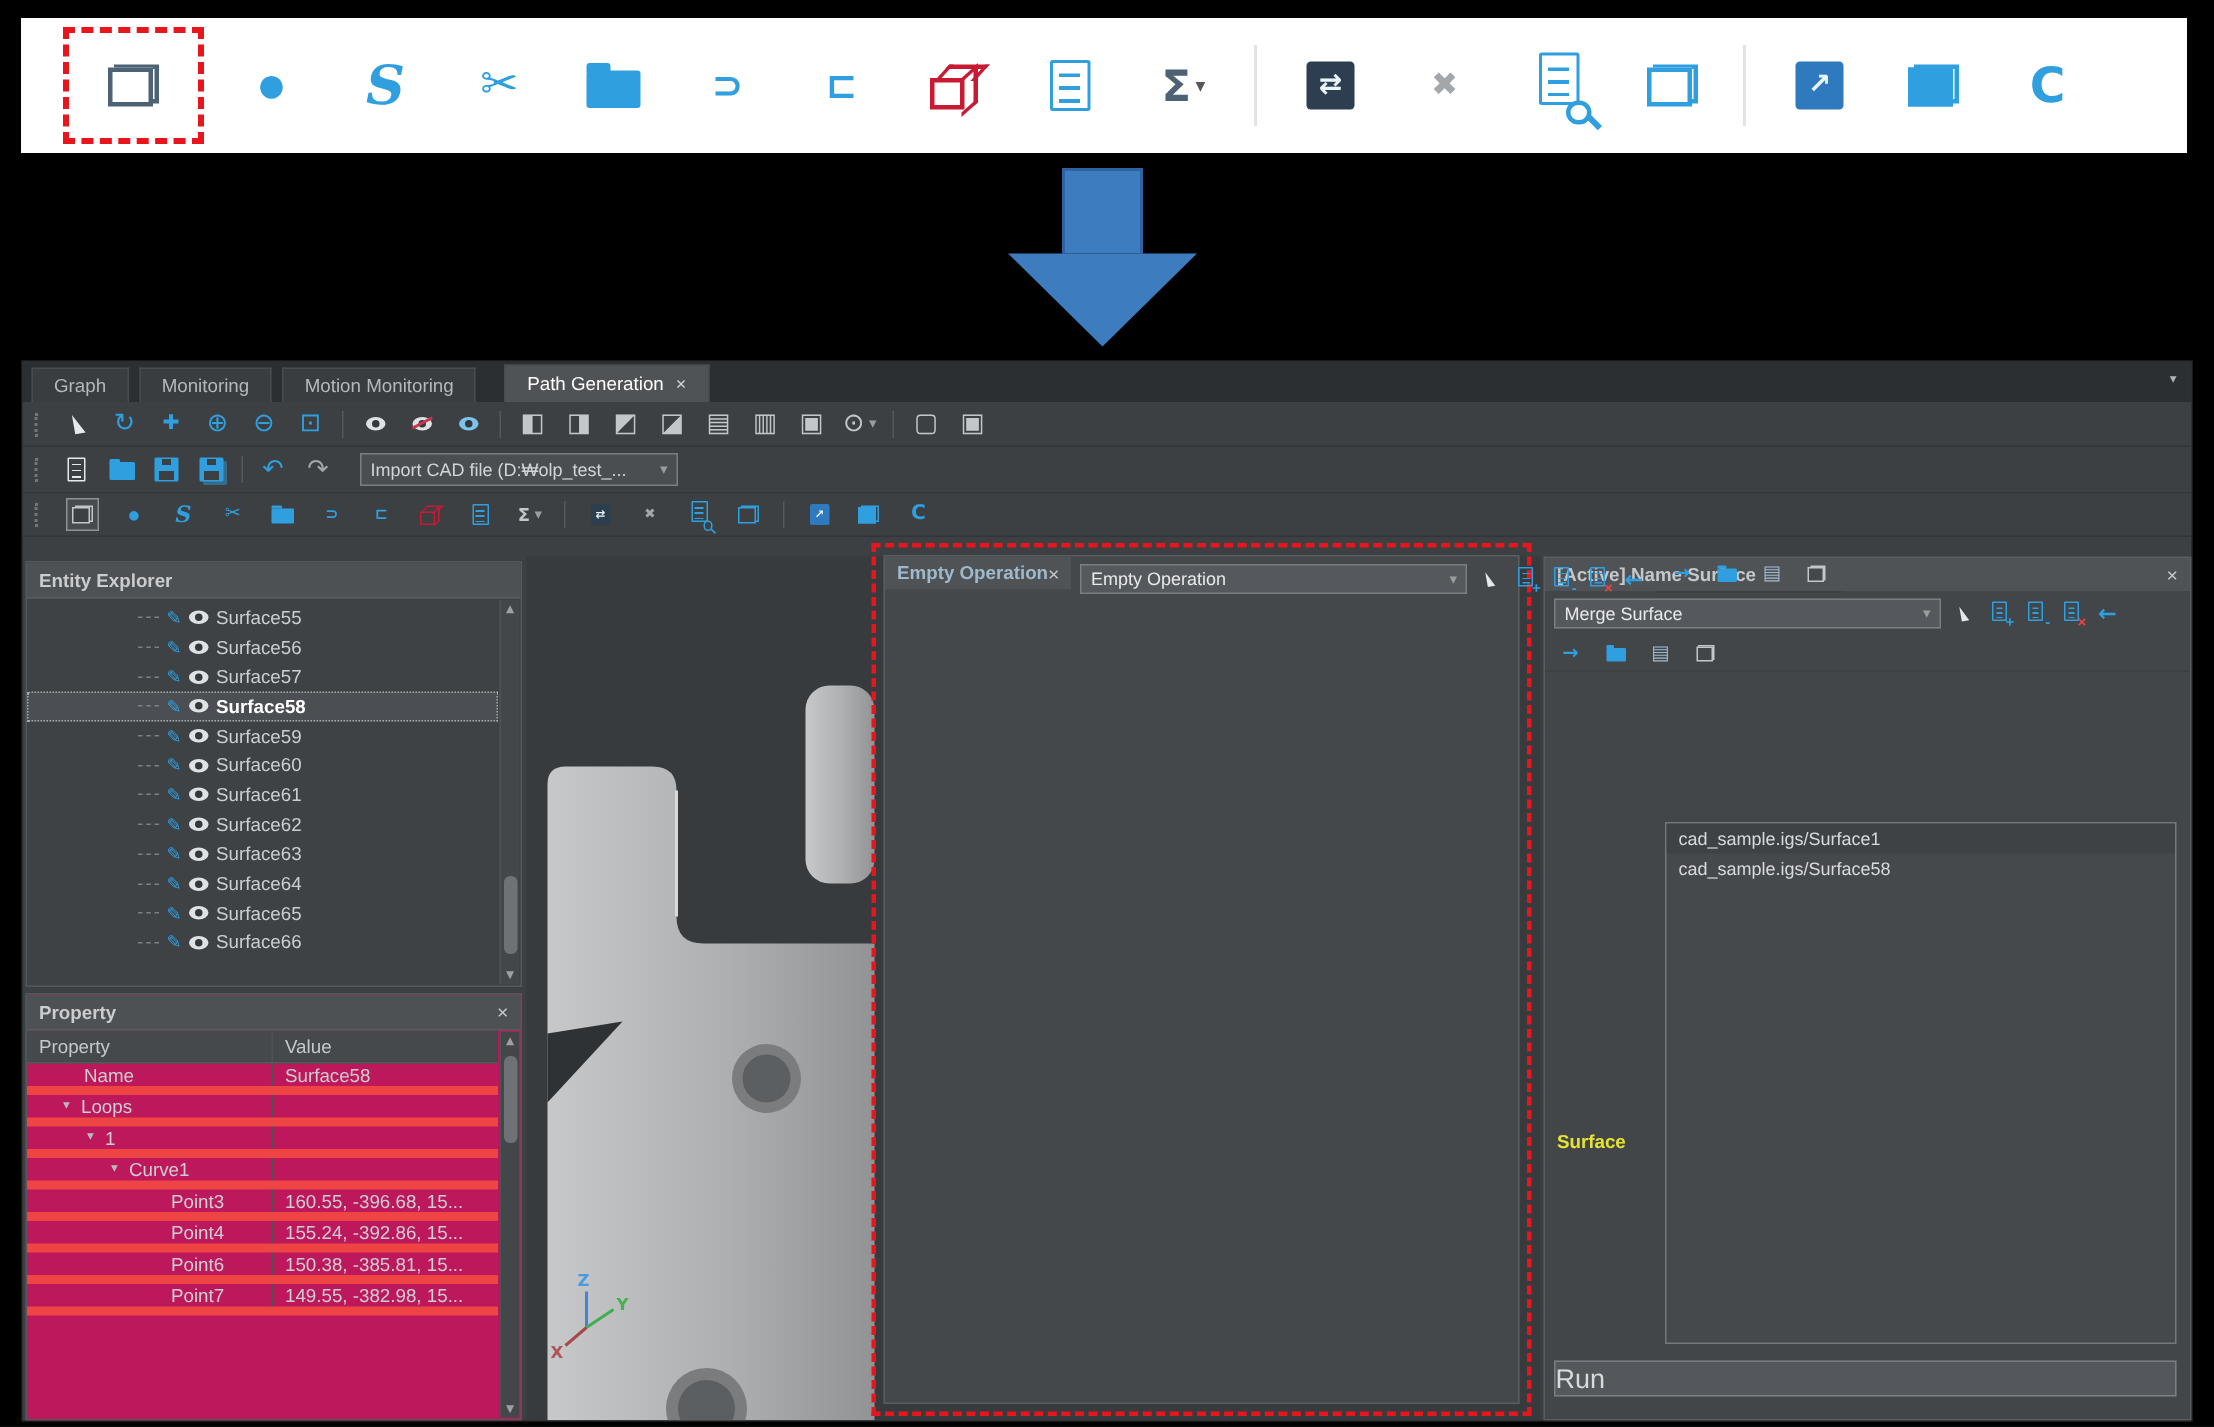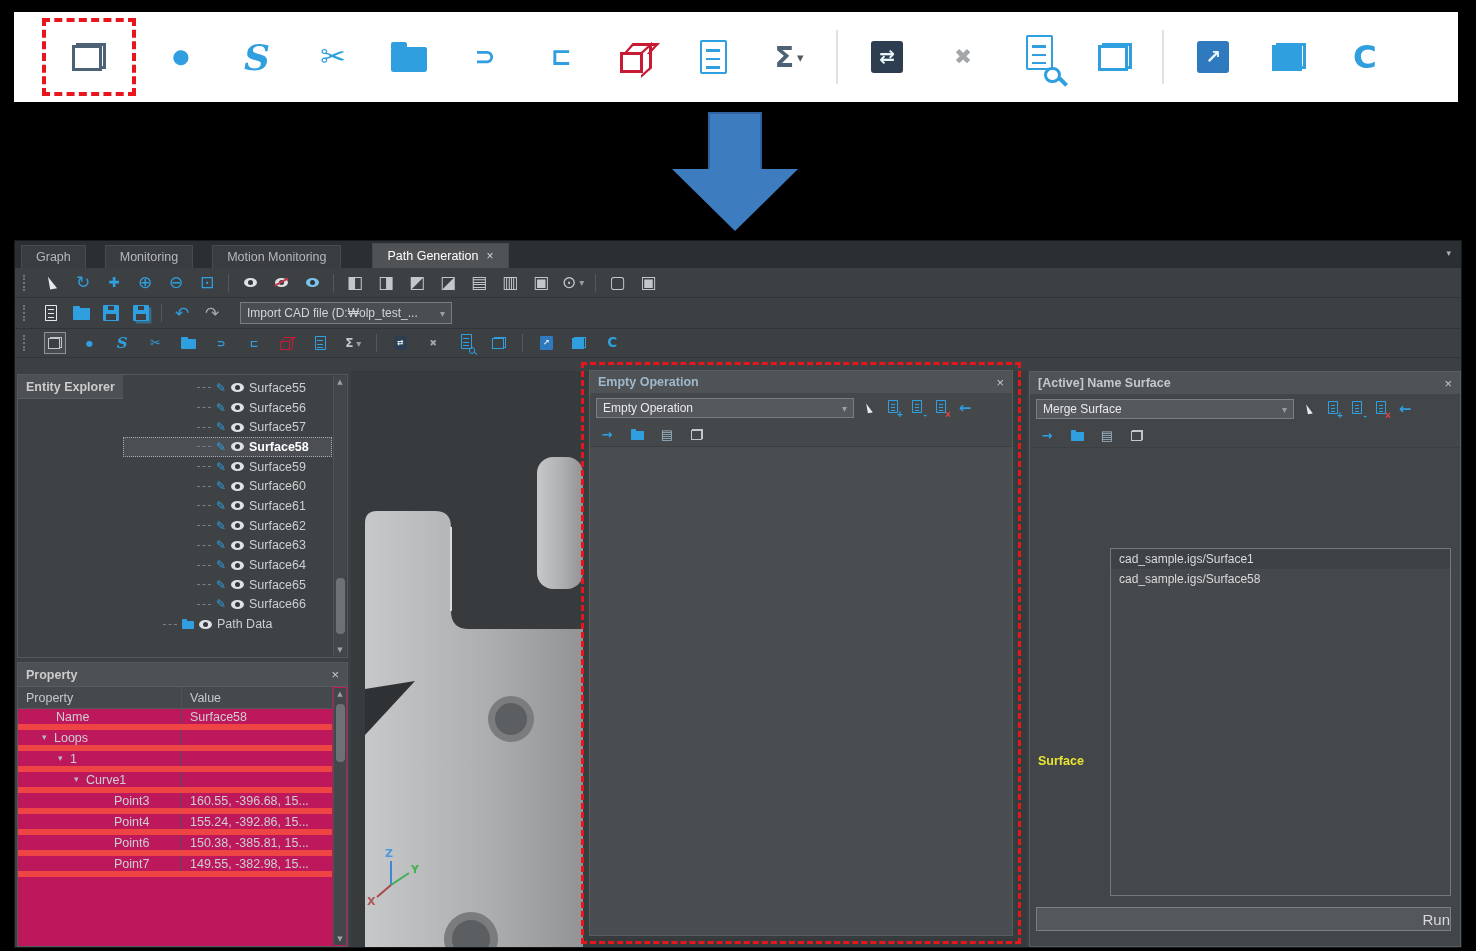--- a/index.html
+++ b/index.html
@@ -69,21 +69,21 @@
 .down-arrow{position:absolute;left:672px;top:112px;width:126px;display:flex;flex-direction:column;align-items:center}
 .arrow-stem{width:54px;height:57px;background:#3e7cc0;border:2px solid #2f62a0;border-bottom:none}
 .arrow-head{width:0;height:0;border-left:63px solid transparent;border-right:63px solid transparent;border-top:62px solid #3e7cc0}
 
 
 .app{position:absolute;left:14px;top:240px;width:1448px;height:708px;background:#3d4043;border:1px solid #191a1b;overflow:hidden}
 
 
 .tabbar{position:absolute;left:0;top:0;right:0;height:27px;background:#2c2f31;display:flex;align-items:flex-end;padding-left:6px}
 .tab{height:23px;display:flex;align-items:center;gap:8px;background:#3a3d40;color:#b5b8ba;font-size:12.5px;
- padding:0 14px;margin-right:19px;border:1px solid #494c4f;border-bottom:none}
+ padding:0 14px;margin-right:7px;border:1px solid #494c4f;border-bottom:none}
 .tab.active{background:#4f5356;color:#fff;margin-left:12px;height:25px}
 .tab .x{font-size:12px;color:#d2d5d7}
 .tb-menu-caret{position:absolute;right:10px;top:8px;font-size:9px;color:#b0b3b5}
 
 
 .tbrow{position:absolute;left:0;right:0;display:flex;align-items:center;background:#3d4043;--bg:#3d4043;border-bottom:1px solid #323537;padding-left:8px}
 .tb1{top:27px;height:30px;font-size:17px;gap:11px}
 .tb2{top:57px;height:31px;font-size:17px;gap:10px}
 .tb3{top:88px;height:29px;font-size:15px;gap:13px;--bg:#3d4043}
 .grip{width:4px;height:16px;border-left:2px dotted #72767a;margin-right:4px;flex:0 0 auto}
@@ -93,21 +93,21 @@
 .tb-combo{width:212px;height:22px;background:#4a4e51;border:1px solid #7a7e82;color:#d2d5d7;font-size:12px;
  display:flex;align-items:center;padding:0 6px;margin-left:8px}
 .tb-combo .val{flex:1;white-space:nowrap;overflow:hidden}
 
 
 .panel-h{height:24px;background:#4e5154;display:flex;align-items:center;padding:0 8px;color:#caccce;font-weight:bold;
  font-size:12.5px;border-bottom:1px solid #5a5d60;flex:0 0 auto}
 .panel-h .x{margin-left:auto;color:#c6c9cb;font-weight:normal;font-size:13px}
 
 
-.entity-panel{position:absolute;left:2px;top:133px;width:331px;height:284px;display:flex;flex-direction:row;
+.entity-panel{position:absolute;left:2px;top:133px;width:331px;height:284px;display:flex;flex-direction:column;
  border:1px solid #55585b;background:#3f4245}
 .tree{flex:1;position:relative;padding:3px 15px 0 0;overflow:hidden}
 .trow{height:19.7px;display:flex;align-items:center;font-size:12.5px;color:#cccfd1;gap:5px;padding-left:74px}
 .trow.folder{padding-left:40px}
 .trow.sel{background:#4b4f53;outline:1px dotted #a8abae;outline-offset:-1px;color:#fff;font-weight:bold}
 .tl{width:14px;height:0;border-top:1px dashed #7d8083;flex:0 0 auto}
 .kn{color:#2f9fe0;font-size:12px}
 
 
 .vscroll{position:absolute;top:1px;bottom:1px;right:1px;width:13px;background:#44474a;border-left:1px solid #505356}
@@ -124,42 +124,42 @@
 .ptc1{width:164px;border-right:1px solid #505356;display:flex;align-items:center;flex:0 0 auto}
 .ptc2{flex:1;display:flex;align-items:center;padding-left:8px;white-space:nowrap;overflow:hidden}
 .pl8{padding-left:8px}.pl24{padding-left:24px}.pl38{padding-left:38px}.pl40{padding-left:40px}.pl56{padding-left:56px}.pl96{padding-left:96px}
 .exp{font-size:9px;color:#b8bbbd;width:12px;flex:0 0 auto}
 
 
 .viewport{position:absolute;left:336px;top:130px;width:676px;height:576px;background:#383b3d;overflow:hidden}
 
 
 .redbox{position:absolute;left:566px;top:121px;width:440px;height:582px;border:3px dashed #e8151d;padding:5px;z-index:6}
-.op-panel{width:100%;height:100%;background:#45484b;border:1px solid #5a5d60;display:flex;flex-direction:column;--bg:#45484b}
+.op-panel{width:100%;height:100%;background:#45484b;border:1px solid #5a5d60;display:flex;flex-direction:row;--bg:#45484b}
 .op-h{height:22px;background:#505356;display:flex;align-items:center;padding:0 8px;font-weight:bold;font-size:12.5px;flex:0 0 auto}
 .op-h .x{margin-left:auto;color:#c6c9cb;font-weight:normal;font-size:13px}
 .t-steel{color:#9fb9cc}
 .t-light{color:#c5c8ca}
 .op-row{height:30px;display:flex;align-items:center;gap:6px;padding:0 6px;flex:0 0 auto}
 .op-combo{width:258px;height:20px;background:#55585c;border:1px solid #7a7e82;color:#e8eaec;font-size:12px;
  display:flex;align-items:center;padding:0 6px}
 .op-combo .val{flex:1;white-space:nowrap;overflow:hidden}
 .opbtn{display:inline-flex;align-items:center;justify-content:center;min-width:18px;height:20px;font-size:13px;flex:0 0 auto}
 .quick-row{height:24px;display:flex;align-items:center;gap:12px;padding:0 8px;flex:0 0 auto;border-bottom:1px solid #3c3f42}
 .op-body{flex:1;background:#4a4d50}
 
 .merge-panel{position:absolute;left:1014px;top:130px;width:432px;height:576px;background:#434649;border:1px solid #5a5d60;
  display:flex;flex-direction:column;--bg:#434649}
 .merge-body{flex:1;position:relative}
 .surface-label{position:absolute;left:8px;top:306px;color:#e6e332;font-weight:bold;font-size:12.5px}
 .mlist{position:absolute;left:80px;right:9px;top:100px;bottom:50px;background:#46494c;border:1px solid #75787b;overflow:hidden}
 .mrow{height:20px;display:flex;align-items:center;padding-left:8px;font-size:12px;color:#d8dadc}
 .mrow.sel{background:#3e4245}
 .run-btn{position:absolute;left:6px;right:9px;bottom:15px;height:24px;background:#54575b;border:1px solid #7a7e82;
- color:#d8dadc;font-size:15px;display:flex;align-items:center;justify-content:flex-end}
+ color:#d8dadc;font-size:18px;display:flex;align-items:center;justify-content:flex-start}
 </style>
 </head>
 <body>
 
 <div class="screen">
 
   <div class="top-toolbar">
     <div class="hl-box">
       <div class="tbtn">
         <span class="ic-copy c-slate"></span>
@@ -500,26 +500,20 @@
             <span class="g kn">✎</span>
             <span class="ic-eye"></span>
             <span>Surface65</span>
           </div>
         <div class="trow">
             <span class="tl"></span>
             <span class="g kn">✎</span>
             <span class="ic-eye"></span>
             <span>Surface66</span>
           </div>
-        <div class="trow folder">
-            <span class="tl"></span>
-            <span class="ic-folder c-blue" style="font-size:12px"></span>
-            <span class="ic-eye"></span>
-            <span>Path Data</span>
-          </div>
         <div class="vscroll">
           <span class="g sb-ar up">▲</span>
           <span class="thumb" style="top:72%;height:20%"></span>
           <span class="g sb-ar dn">▼</span>
         </div>
       </div>
     </div>
 
     <div class="property-panel">
       <div class="panel-h">

